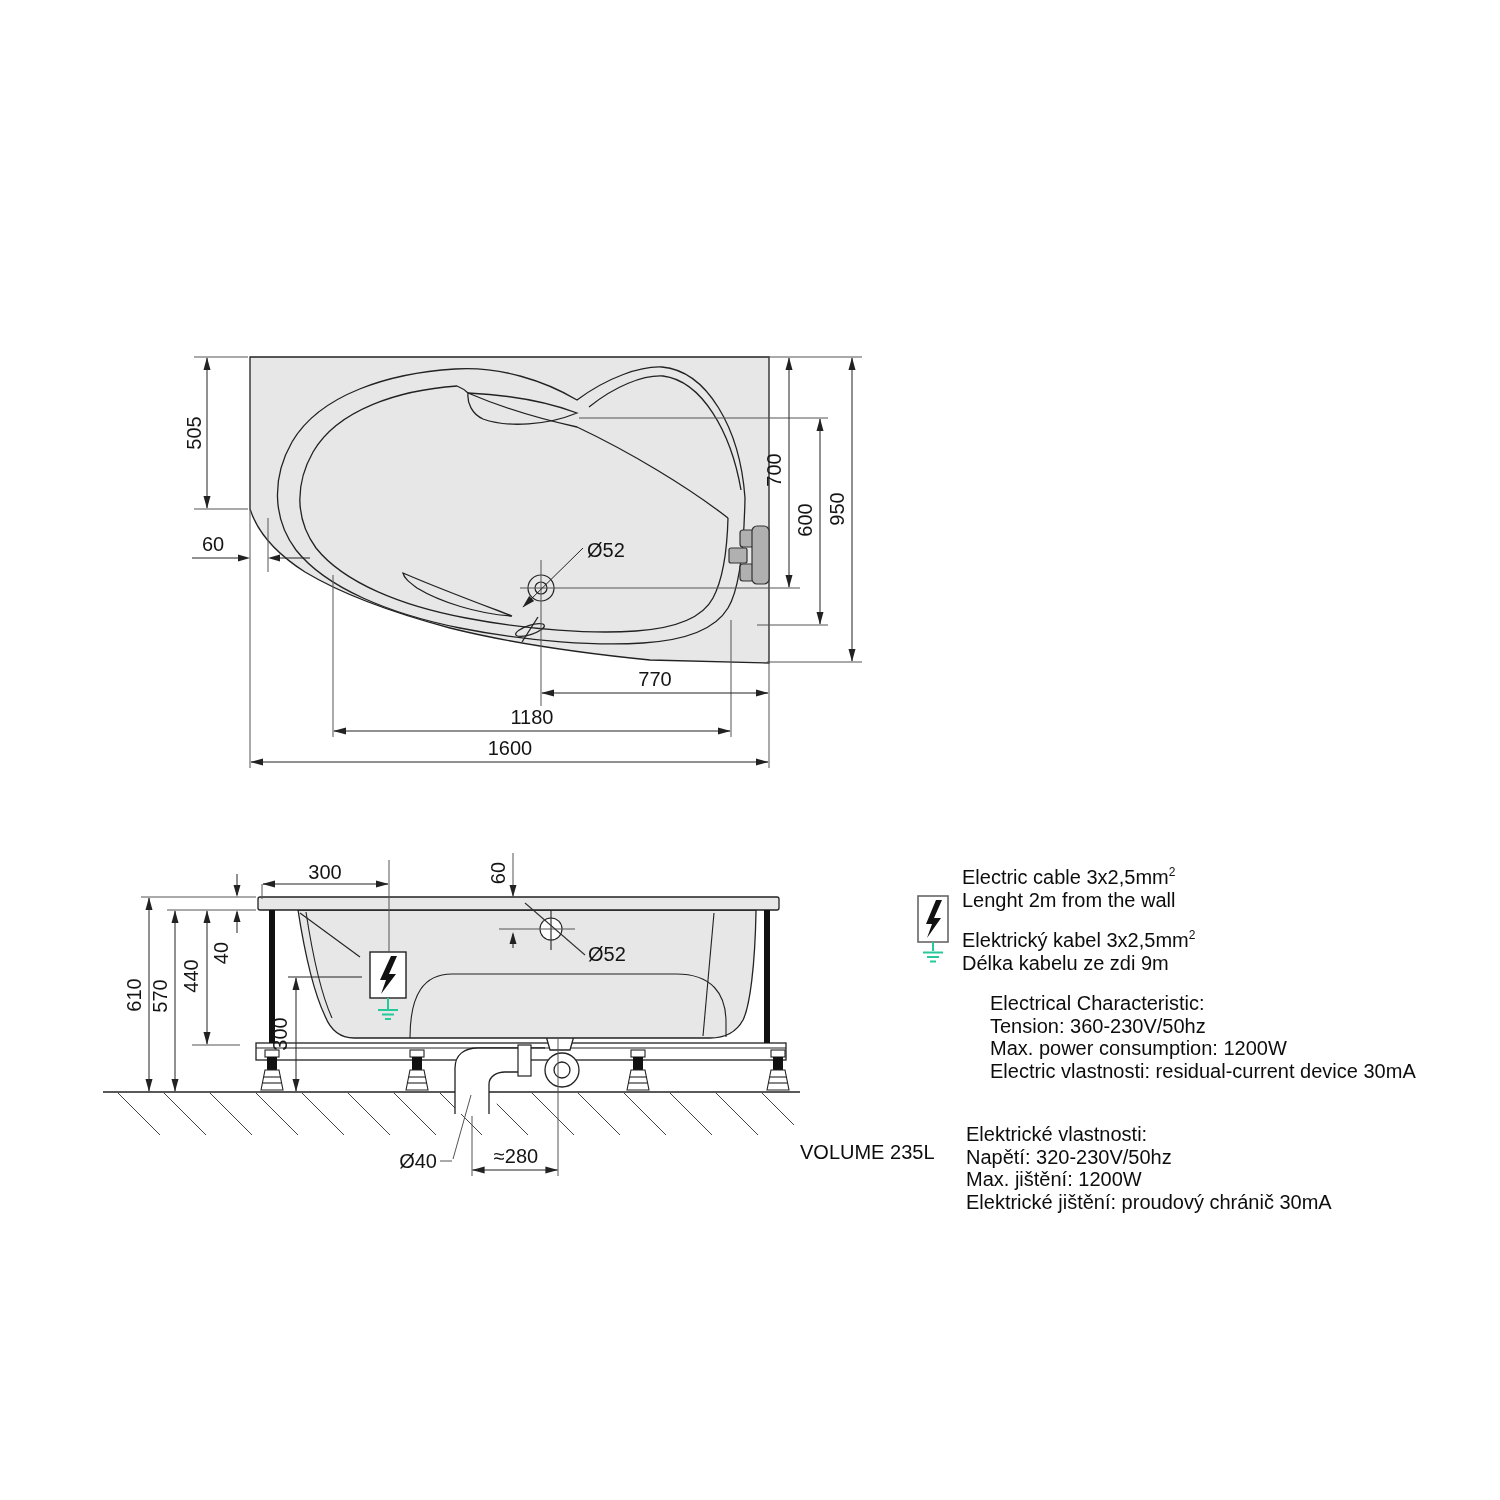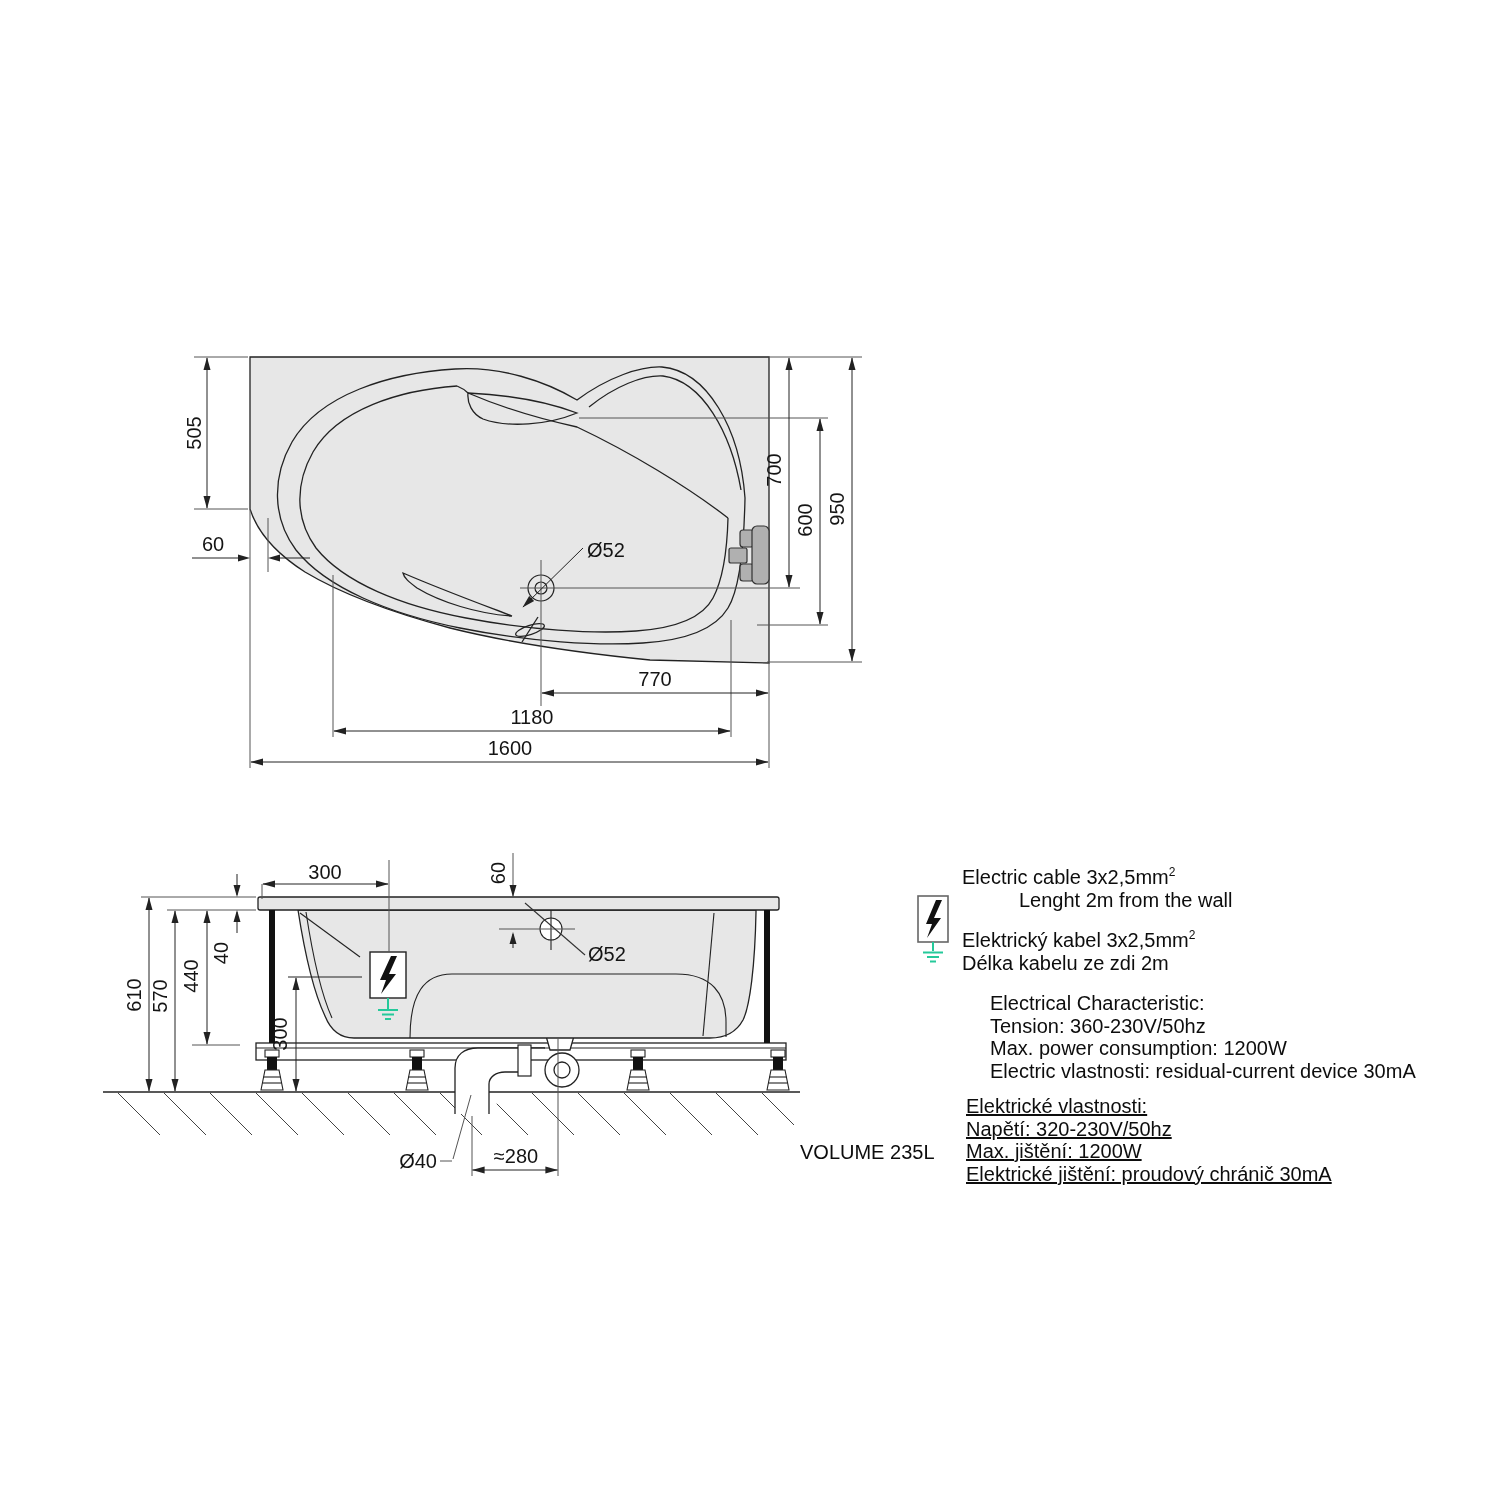--- a/index.html
+++ b/index.html
@@ -259,32 +259,32 @@
       <line x1="933" y1="942" x2="933" y2="951"></line>
       <line x1="923" y1="952.5" x2="943" y2="952.5"></line>
       <line x1="927" y1="957" x2="939" y2="957"></line>
       <line x1="930" y1="961.5" x2="936" y2="961.5"></line>
     </g>
   </g>
 </svg>
 
 <div id="legend">
   <div class="lg-line" style="left:962px;top:866px;"><span>Electric cable 3x2,5mm</span><sup>2</sup></div>
-  <div class="lg-line" style="left:1019px;top:889px;">Lenght 2m from the wall</div>
+  <div class="lg-line" style="left:962px;top:889px;">Lenght 2m from the wall</div>
   <div class="lg-line" style="left:962px;top:929px;"><span>Elektrický kabel 3x2,5mm</span><sup>2</sup></div>
-  <div class="lg-line" style="left:962px;top:952px;">Délka kabelu ze zdi 2m</div>
+  <div class="lg-line" style="left:962px;top:952px;">Délka kabelu ze zdi 9m</div>
 
   <div class="lg-block" style="left:990px;top:992px;">
     <div>Electrical Characteristic:</div>
     <div>Tension: 360-230V/50hz</div>
     <div>Max. power consumption: 1200W</div>
     <div>Electric vlastnosti: residual-current device 30mA</div>
   </div>
 
-  <div class="lg-block" style="left:966px;top:1095px;text-decoration:underline;">
+  <div class="lg-block" style="left:966px;top:1123px;">
     <div>Elektrické vlastnosti:</div>
     <div>Napětí: 320-230V/50hz</div>
     <div>Max. jištění: 1200W</div>
     <div>Elektrické jištění: proudový chránič 30mA</div>
   </div>
 
   <div class="lg-line" style="left:800px;top:1141px;">VOLUME 235L</div>
 </div>
 
 </div>

